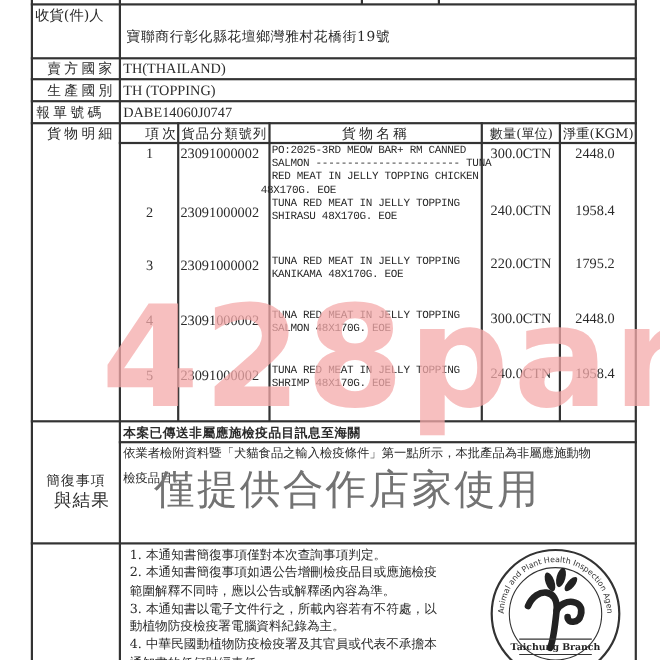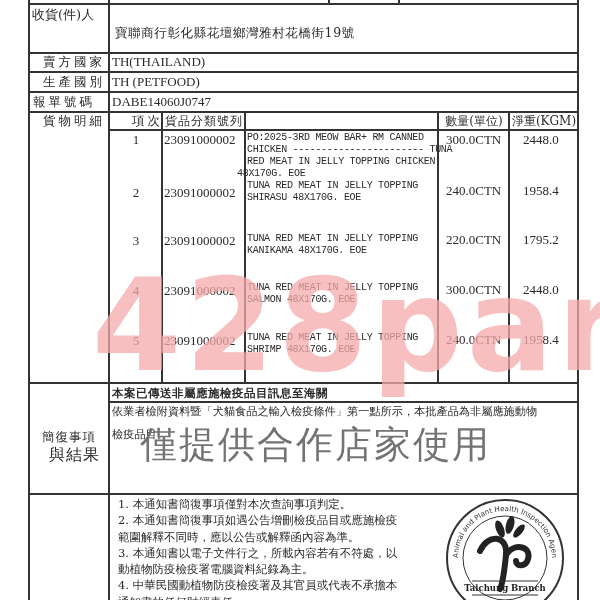--- a/index.html
+++ b/index.html
@@ -50,36 +50,37 @@
   <div class="line h" style="left:108px;top:401px;width:471px;"></div>
   <div class="line h" style="left:28px;top:493px;width:551px;"></div>
 
   <div class="txt" style="left:32px;top:8px;font-size:13px;">收貨(件)人</div>
   <div class="txt" style="left:115px;top:26px;font-size:12.5px;letter-spacing:0.6px;">寶聯商行彰化縣花壇鄉灣雅村花橋街19號</div>
 
   <div class="txt lbl" style="left:43px;top:55px;">賣方國家</div>
   <div class="txt num" style="left:112px;top:55px;">TH(THAILAND)</div>
 
   <div class="txt lbl" style="left:43px;top:75px;">生產國別</div>
-  <div class="txt num" style="left:112px;top:75px;">TH (PETFOOD)</div>
+  <div class="txt num" style="left:112px;top:75px;">TH (TOPPING)</div>
 
   <div class="txt lbl" style="left:33px;top:95px;">報單號碼</div>
   <div class="txt num" style="left:112px;top:95px;">DABE14060J0747</div>
 
   <div class="txt lbl" style="left:43px;top:114px;">貨物明細</div>
   <div class="txt center lbl" style="left:110px;top:114px;width:75px;">項次</div>
   <div class="txt center" style="left:163px;top:114px;width:82px;letter-spacing:1px;">貨品分類號列</div>
+  <div class="txt center lbl" style="left:246px;top:114px;width:192px;">貨物名稱</div>
   <div class="txt center" style="left:439px;top:114px;width:70px;">數量(單位)</div>
   <div class="txt center" style="left:510px;top:114px;width:68px;">淨重(KGM)</div>
 
   <div>
     <div class="txt center num" style="left:110px;top:133px;width:52px;">1</div>
     <div class="txt num" style="left:164px;top:133px;">23091000002</div>
     <div class="txt mono" style="left:247px;top:132px;">PO:2025-3RD MEOW BAR+ RM CANNED</div>
-    <div class="txt mono" style="left:247px;top:144px;">CHICKEN ----------------------- TUNA</div>
+    <div class="txt mono" style="left:247px;top:144px;">SALMON ----------------------- TUNA</div>
     <div class="txt mono" style="left:247px;top:156px;">RED MEAT IN JELLY TOPPING CHICKEN</div>
     <div class="txt mono" style="left:237px;top:168px;">48X170G. EOE</div>
     <div class="txt num" style="left:446px;top:133px;">300.0CTN</div>
     <div class="txt num" style="left:523px;top:133px;">2448.0</div>
   </div>
 
   <div>
     <div class="txt center num" style="left:110px;top:186px;width:52px;">2</div>
     <div class="txt num" style="left:164px;top:186px;">23091000002</div>
     <div class="txt mono" style="left:247px;top:180px;">TUNA RED MEAT IN JELLY TOPPING</div>

